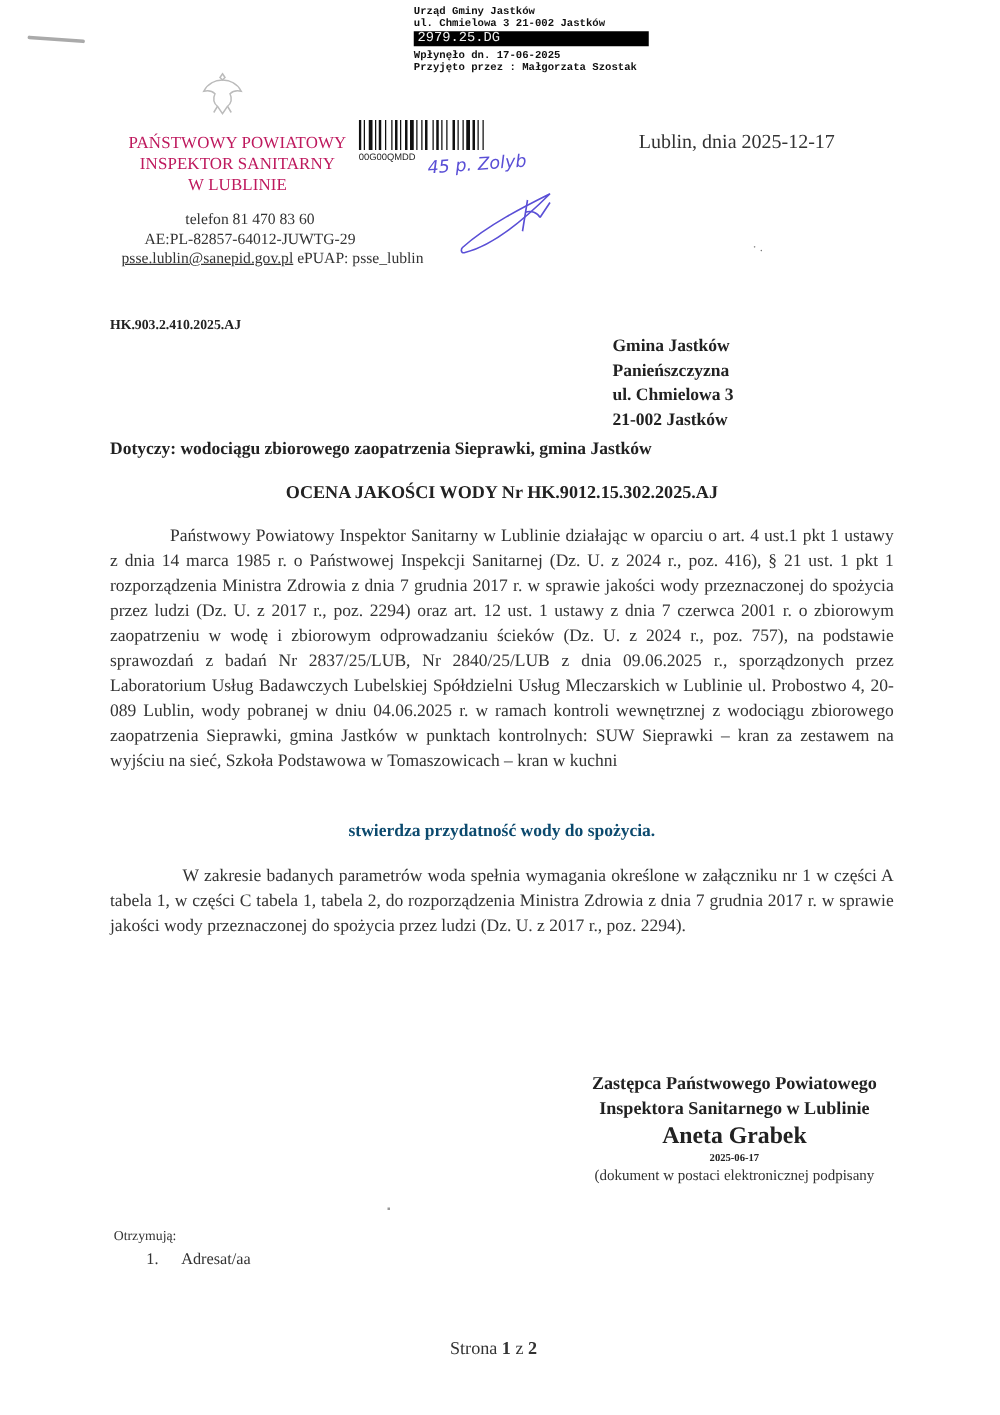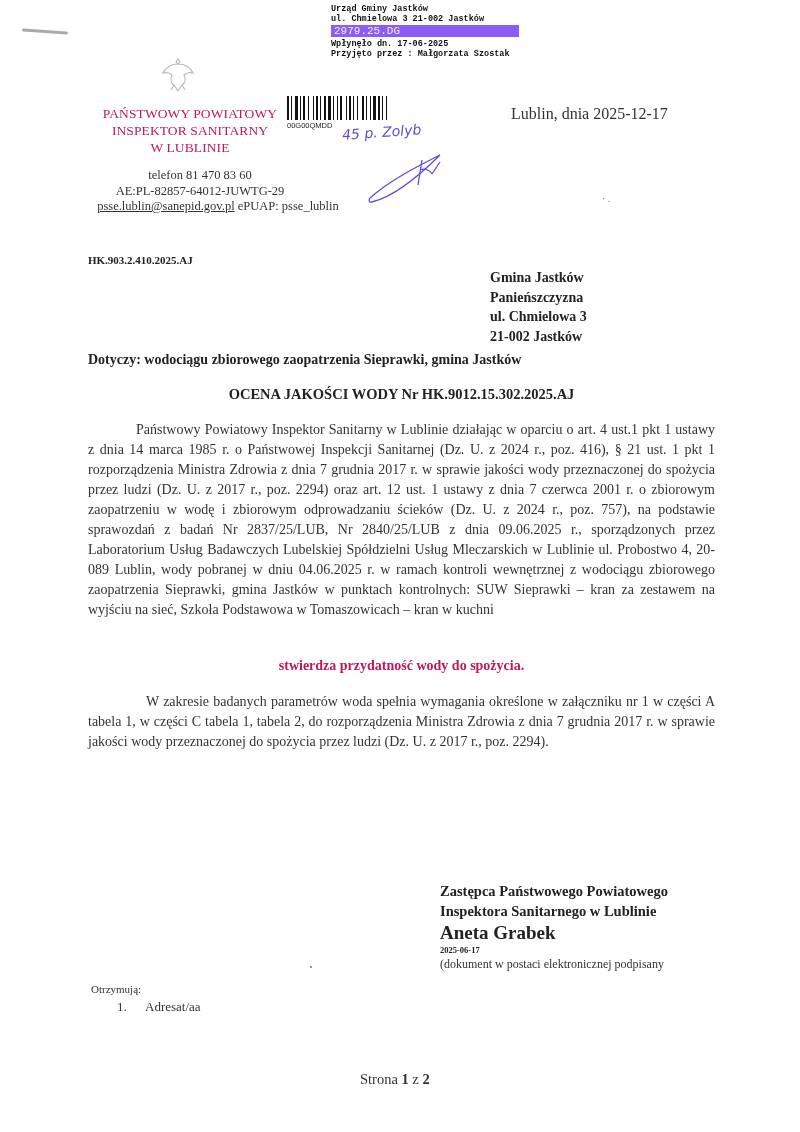--- a/index.html
+++ b/index.html
@@ -5,37 +5,37 @@
   html, body { margin: 0; padding: 0; background: #ffffff; }
   body { width: 800px; height: 1132px; position: relative; overflow: hidden;
          font-family: "Liberation Serif", serif; color: #222; }
   .abs { position: absolute; }
   .scan-mark { left: 22px; top: 30px; width: 46px; height: 3px; background: #aaa; transform: rotate(4deg); border-radius: 2px; }
   .emblem { left: 160px; top: 55px; width: 36px; height: 40px; }
   .inst { left: 70px; top: 105px; width: 240px; text-align: center; font-size: 13.5px; line-height: 17px; letter-spacing: 0.1px; color: #be185d; }
   .inst-addr { left: 50px; top: 168px; width: 300px; text-align: center; font-size: 12.5px; line-height: 15.5px; color: #333; }
   .inst-addr .u { text-decoration: underline; margin-left: 36px; }
   .stamp { left: 286px; top: 0px; width: 190px; font-family: Liberation Mono, monospace; font-weight: bold; font-size: 8.5px; line-height: 10px; color: #111; margin-left: 45px; }
-  .stamp .docno { background: #8b5cf6; color: #f0f0f0; font-size: 11px; line-height: 12px; padding: 0 3px; margin: 1px 0 2px; font-weight: normal; width: 182px; }
+  .stamp .docno { background: #000000; color: #f0f0f0; font-size: 11px; line-height: 12px; padding: 0 3px; margin: 1px 0 2px; font-weight: normal; width: 182px; }
   .stamp .line { white-space: nowrap; }
   .barcode { left: 287px; top: 96px; width: 160px; height: 24px; }
   .barcode-num { left: 287px; top: 121px; font-family: "Liberation Sans", sans-serif; font-size: 7.5px; color: #222; }
   .handnote { left: 342px; top: 124px; font-family: "DejaVu Sans", sans-serif; font-style: italic; font-size: 14px; color: #5a4fd6; transform: rotate(-4deg); }
   .signature { left: 360px; top: 140px; width: 100px; height: 70px; }
   .date-place { left: 511px; top: 105px; font-size: 16px; color: #333; }
   .dots { left: 602px; top: 193px; font-size: 10px; color: #777; }
   .ref { left: 88px; top: 254px; font-weight: bold; font-size: 11px; color: #222; }
   .recipient { left: 490px; top: 268px; font-weight: bold; font-size: 14px; line-height: 19.5px; color: #222; }
   .subject { left: 88px; top: 352px; font-weight: bold; font-size: 14px; color: #222; }
   .title { left: 88px; top: 386px; width: 627px; text-align: center; font-weight: bold; font-size: 14.5px; color: #222; }
   .body { left: 88px; width: 627px; font-size: 14px; line-height: 20px; text-align: justify; color: #333; }
   .p1 { top: 420px; text-indent: 48px; }
-  .conclusion { left: 88px; top: 658px; width: 627px; text-align: center; font-weight: bold; font-size: 14px; color: #be185d; }
+  .conclusion { left: 88px; top: 658px; width: 627px; text-align: center; font-weight: bold; font-size: 14px; color: #0c4a6e; }
   .p2 { top: 692px; text-indent: 58px; }
-  .sig-block { left: 440px; top: 881px; width: 295px; text-align: left; color: #222; }
+  .sig-block { left: 440px; top: 857px; width: 295px; text-align: center; color: #222; }
   .sig-block .role { font-weight: bold; font-size: 14.5px; line-height: 20px; }
   .sig-block .name { font-weight: bold; font-size: 19px; line-height: 24px; }
   .sig-block .sdate { font-weight: bold; font-size: 8.5px; line-height: 11px; }
   .sig-block .note { font-size: 12px; line-height: 16px; color: #333; }
   .recv { left: 91px; top: 983px; font-size: 11px; color: #333; }
   .recv-item { left: 117px; top: 999px; font-size: 13px; color: #333; }
   .recv-item .num { display: inline-block; width: 28px; }
   .dot2 { left: 310px; top: 966px; width: 2px; height: 2px; background: #999; }
   .page-no { left: 360px; top: 1071px; font-size: 14.5px; color: #333; }
   .page-no b { font-weight: bold; }

